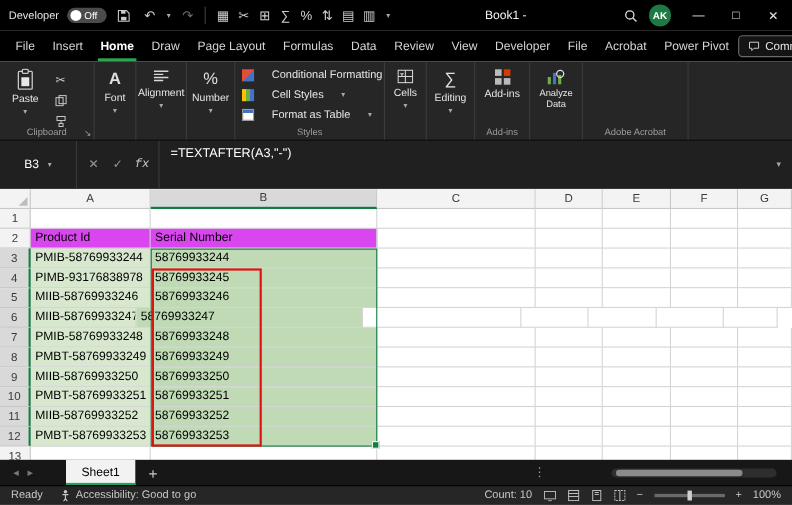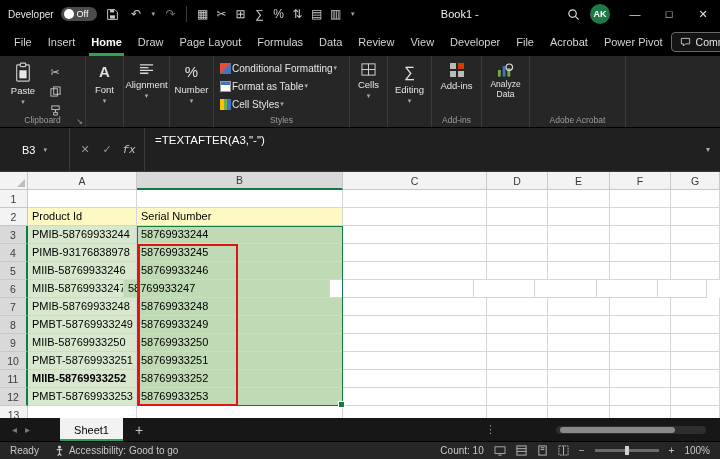--- a/index.html
+++ b/index.html
@@ -46,21 +46,21 @@
   .launcher { position:absolute; right:2px; bottom:1px; font-size:8px; color:#9D9D9D; cursor:pointer; }
   .bigbtn { display:flex; flex-direction:column; align-items:center; padding-top:6px; gap:2px;
     color:#E6E6E6; font-size:9.5px; height:58px; cursor:pointer; }
   .bigbtn .lbl { white-space:nowrap; }
   .bigbtn .lbl2 { text-align:center; line-height:1.15; font-size:8.5px; white-space:normal; }
   .glyph-ic { font-size:15px; color:#E0E0E0; line-height:20px; }
   .clip-wrap { display:flex; }
   .mini-col { display:flex; flex-direction:column; gap:3px; padding-top:8px; }
   .mini { width:18px; height:16px; display:flex; align-items:center; justify-content:center;
     color:#C8C8C8; font-size:11px; cursor:pointer; }
-  .stylerow { display:flex; align-items:center; gap:1px; height:18px; padding-left:6px;
+  .stylerow { display:flex; align-items:center; gap:16px; height:18px; padding-left:6px;
     color:#E6E6E6; font-size:10px; white-space:nowrap; cursor:pointer; }
   .cf-ic { width:11px; height:11px; background:linear-gradient(135deg,#E34E3A 50%,#4472C4 50%); flex:0 0 11px; }
   .fat-ic { width:11px; height:11px; border:1px solid #9a9a9a; background:linear-gradient(#4472C4 0 35%,#fff 35%); flex:0 0 11px; }
   .cs-ic { width:11px; height:11px; background:linear-gradient(90deg,#FFC000 33%,#70AD47 33% 66%,#4472C4 66%); flex:0 0 11px; }
   .rfill { flex:1 1 auto; border-right:none; }
 
   
   #fbar { top:128px; height:44px; background:#202020; display:flex; align-items:stretch;
     border-bottom:1px solid #3A3A3A; }
   .namebox { width:70px; display:flex; align-items:center; justify-content:center; gap:8px;
@@ -80,21 +80,21 @@
     border-left:8px solid transparent; border-bottom:8px solid #BDBDBD; }
   .ch { height:18px; background:#F3F3F3; border-right:1px solid #C8C8C8; border-bottom:1px solid #C8C8C8;
     display:flex; align-items:center; justify-content:center; color:#3A3A3A; font-size:10.5px; cursor:pointer; }
   .ch.sel { background:#D9D9D9; border-bottom:2px solid #107C41; }
   .rh { width:28px; flex:0 0 28px; background:#F3F3F3; border-right:1px solid #C8C8C8;
     border-bottom:1px solid #C8C8C8; display:flex; align-items:center; justify-content:center;
     color:#3A3A3A; font-size:10.5px; cursor:pointer; }
   .rh.sel { background:#D9D9D9; border-right:2px solid #107C41; }
   .cell { border-right:1px solid #D5D5D5; border-bottom:1px solid #D5D5D5; padding-left:4px;
     line-height:17px; white-space:nowrap; overflow:hidden; cursor:cell; }
-  .hdr-orange { background:#fef9c3; color:#000; }
+  .hdr-orange { background:#d946ef; color:#000; }
   .fill-a { background:#D8E8CE; }
   .fill-b { background:#BFDAB4; }
   #sel-box { position:absolute; left:137px; top:54px; width:206px; height:180px;
     border:1px solid #107C41; pointer-events:none; }
   #sel-box::after { content:""; position:absolute; right:-3px; bottom:-3px; width:5px; height:5px;
     background:#107C41; border:1px solid #fff; }
   #red-box { position:absolute; left:138px; top:72px; width:100px; height:162px;
     border:2px solid #E01212; pointer-events:none; }
 
   
@@ -253,27 +253,27 @@
     </div>
 
     <div class="rgroup" style="width:136px">
       <div style="padding-top:3px">
         <div class="stylerow">
           <span class="cf-ic"></span>
           <span>Conditional Formatting</span>
           <span class="chev">▾</span>
         </div>
         <div class="stylerow">
-          <span class="fat-ic"></span>
-          <span>Format as Table</span>
+          <span class="cs-ic"></span>
+          <span>Cell Styles</span>
           <span class="chev">▾</span>
         </div>
         <div class="stylerow">
-          <span class="cs-ic"></span>
-          <span>Cell Styles</span>
+          <span class="fat-ic"></span>
+          <span>Format as Table</span>
           <span class="chev">▾</span>
         </div>
       </div>
       <span class="glabel">Styles</span>
     </div>
 
     <div class="rgroup" style="width:38px">
       <div class="bigbtn">
         <svg width="15" height="15" viewBox="0 0 16 16">
             <rect x="1" y="2" width="14" height="12" fill="none" stroke="#D8D8D8"></rect>
@@ -446,21 +446,21 @@
         <div class="cell fill-a" style="width: 109px;">PMBT-58769933251</div>
         <div class="cell fill-b" style="width: 206px;">58769933251</div>
         <div class="cell" style="width: 144px;"></div>
         <div class="cell" style="width: 61px;"></div>
         <div class="cell" style="width: 62px;"></div>
         <div class="cell" style="width: 61px;"></div>
         <div class="cell" style="width: 49px;"></div>
       </div>
       <div class="grow">
         <div class="rh sel">11</div>
-        <div class="cell fill-a" style="width: 109px; font-weight: bold;">MIIB-58769933252</div>
+        <div class="cell fill-a" style="width: 109px;">MIIB-58769933252</div>
         <div class="cell fill-b" style="width: 206px;">58769933252</div>
         <div class="cell" style="width: 144px;"></div>
         <div class="cell" style="width: 61px;"></div>
         <div class="cell" style="width: 62px;"></div>
         <div class="cell" style="width: 61px;"></div>
         <div class="cell" style="width: 49px;"></div>
       </div>
       <div class="grow">
         <div class="rh sel">12</div>
         <div class="cell fill-a" style="width: 109px;">PMBT-58769933253</div>

